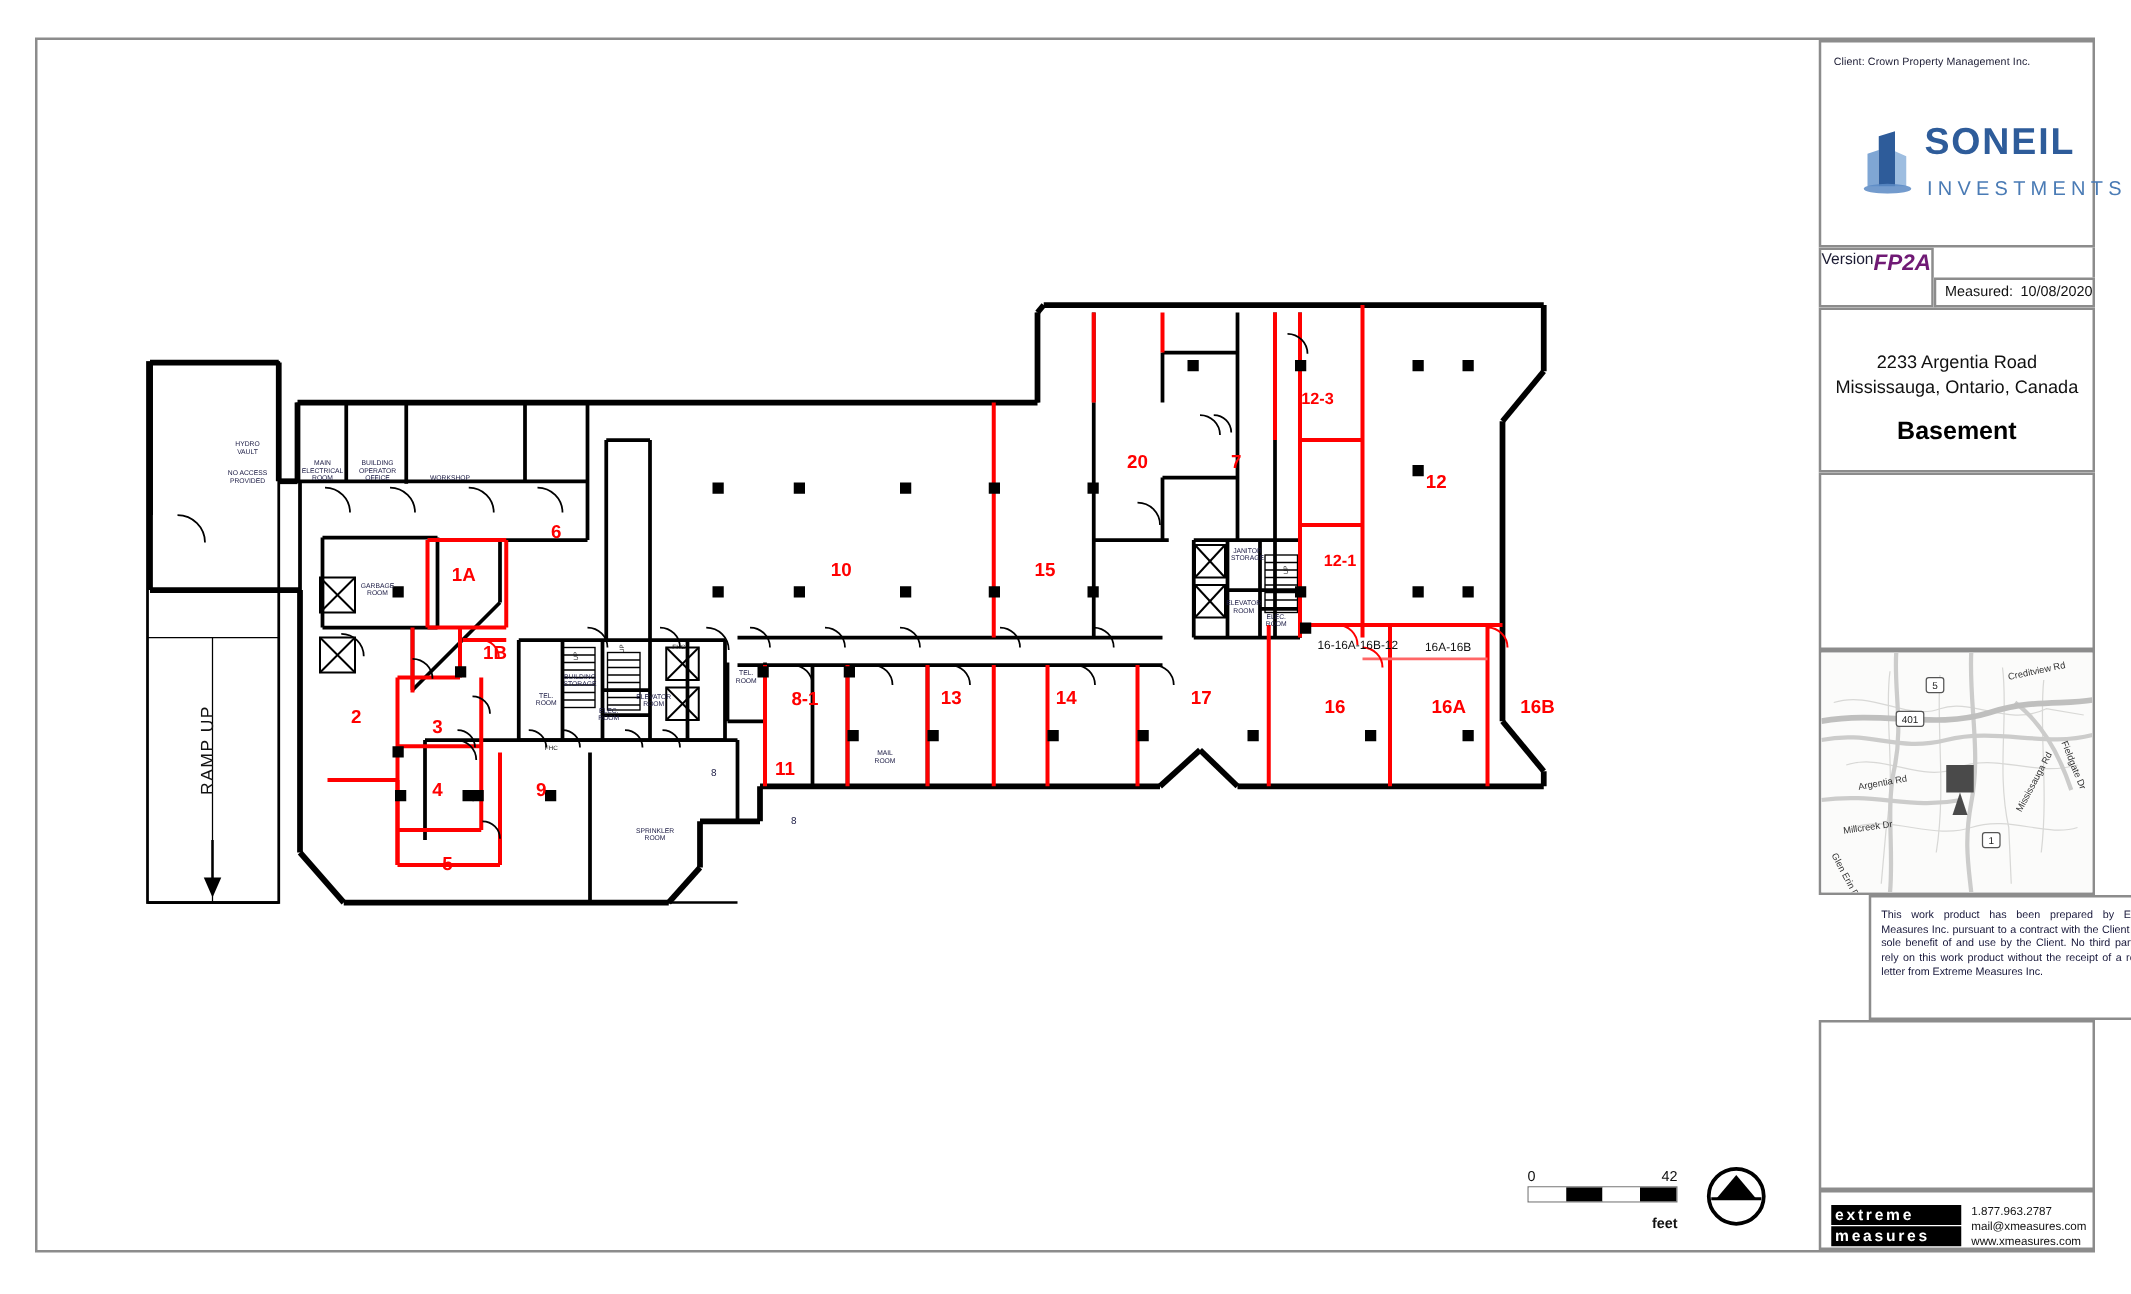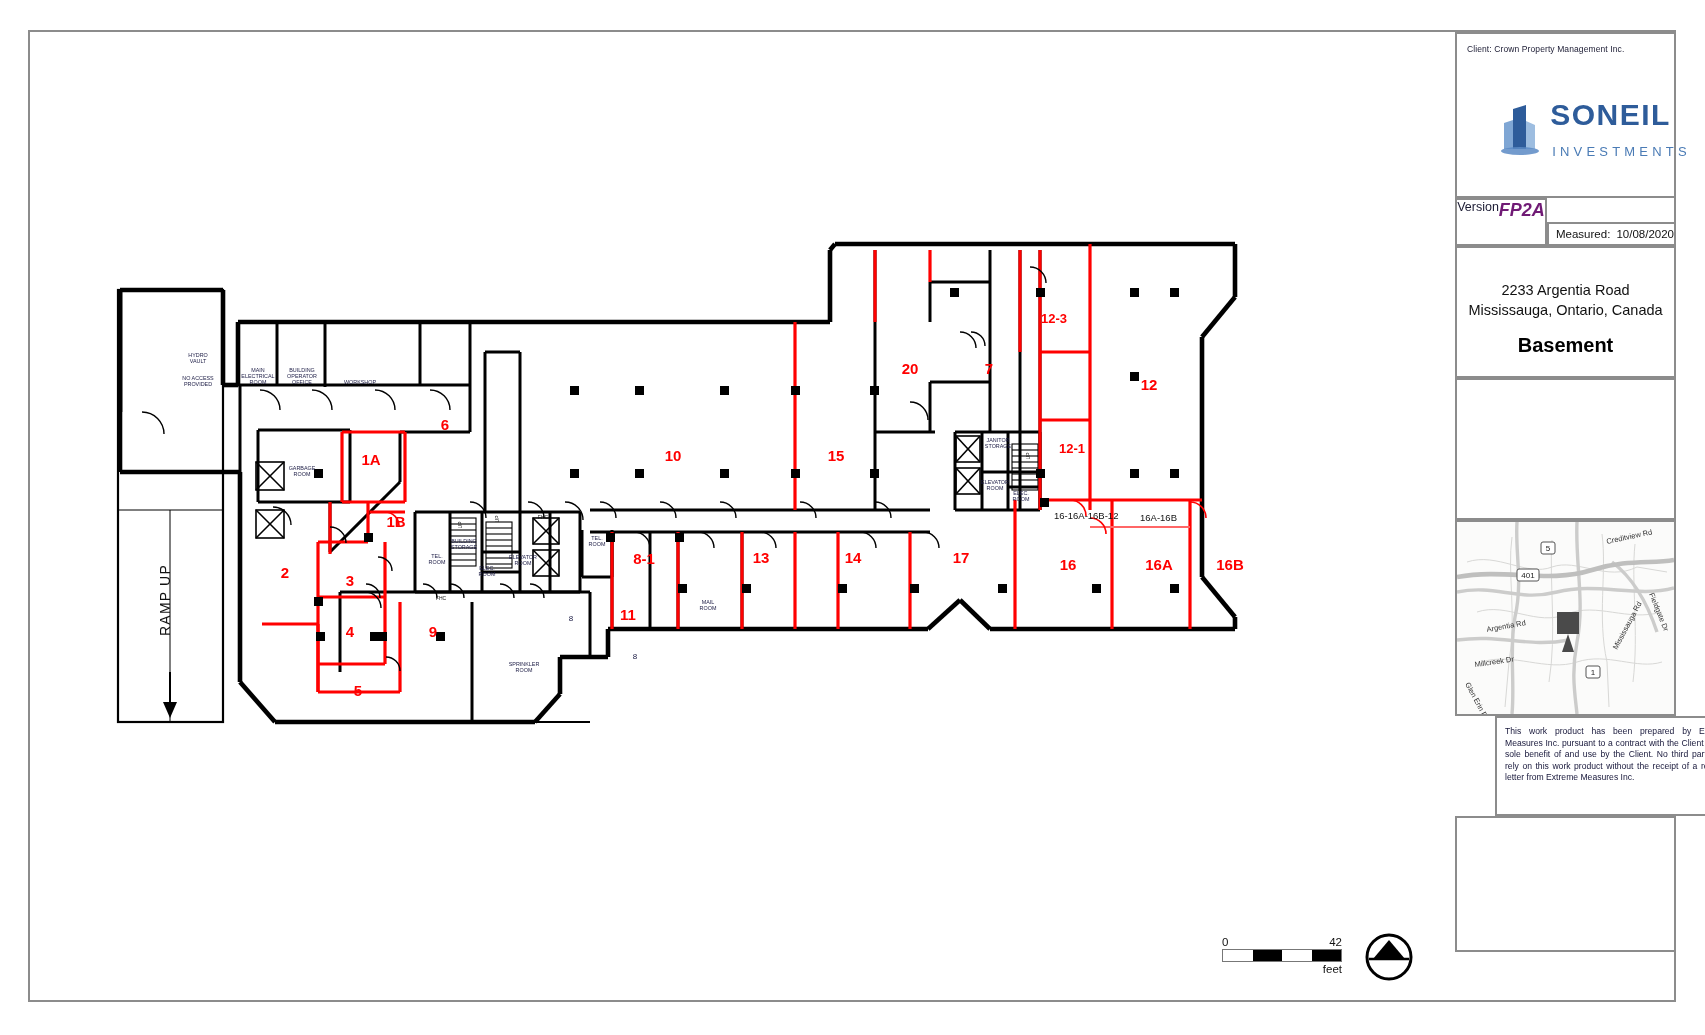--- a/index.html
+++ b/index.html
@@ -57,21 +57,21 @@
     width: 221px; height: 110px;
     display: flex; align-items: center; justify-content: center; padding-left: 28px;
   }
   #logo-inner { display:flex; align-items:center; gap:8px; }
   .logo-text { display:flex; flex-direction:column; line-height:1; }
   .logo-main {
     font-size: 30px; font-weight: bold; color:#2e5c9a;
     letter-spacing: 1.5px; font-family:"Liberation Sans", sans-serif;
   }
   .logo-sub {
-    font-size: 13px; color:#4a7bb5; letter-spacing: 4.2px;
+    font-size: 16px; color:#4a7bb5; letter-spacing: 4.2px;
     margin-top: 15px; padding-left:2px;
   }
 
   
   .tb-label { font-size: 12.5px; color:#1b1b33; text-align:center; }
   .tb-value-bold { font-size: 18px; font-weight:bold; font-style:italic; color:#701a75; text-align:center; }
   .date-row { font-size: 11.5px; color:#111; display:flex; align-items:center; height:100%; padding-left:7px; }
   .date-row .dk { width:62px; display:inline-block; }
   .date-row .dv { }
 
@@ -109,21 +109,21 @@
 
   
   #scalebar { position:absolute; left:1222px; top:936px; width:120px; }
   .sb-nums { position:relative; height:13px; font-size:11.5px; color:#111; }
   .sb-num-left { position:absolute; left:0; top:0; }
   .sb-num-right { position:absolute; right:0; top:0; }
   .sb-bar { display:flex; width:120px; height:13px; border:1px solid #777; box-sizing:border-box; }
   .sb-seg { flex:1; }
   .sb-seg.on { background:#000; }
   .sb-seg.off { background:#fff; }
-  .sb-feet { text-align:right; font-size:11.5px; color:#111; margin-top:1px; }
+  .sb-feet { text-align:right; font-size:11.5px; color:#111; margin-top:11px;font-weight:bold; }
   #compass { position:absolute; left:1364px; top:932px; }
 </style>
 </head>
 <body>
 
 <div id="page">
 
 <div id="sheet-border"></div>
 
 <div id="plan-area">
@@ -627,16 +627,27 @@
       <text x="192" y="72" font-size="7.5" fill="#333" font-family="Liberation Sans, sans-serif" transform="rotate(68 192 72)">Fieldgate Dr</text>
     </svg>
   </div>
 
   <div class="tb-cell" style="left:0; top:684px; width:246px; height:100px;margin-left:40px;">
     <div class="disclaimer">This work product has been prepared by Extreme Measures Inc. pursuant to a contract with the Client for the sole benefit of and use by the Client. No third party may rely on this work product without the receipt of a reliance letter from Extreme Measures Inc.</div>
   </div>
 
   <div class="tb-cell" style="left:0; top:784px; width:221px; height:136px;"></div>
 
+  <div class="tb-cell" style="left:0; top:920px; width:221px; height:48px;">
+    <div id="em-logo">
+      <div class="em-row1">extreme</div>
+      <div class="em-row2">measures</div>
+    </div>
+    <div id="em-contact">
+      <div>1.877.963.2787</div>
+      <div>mail@xmeasures.com</div>
+      <div>www.xmeasures.com</div>
+    </div>
+  </div>
 
 </div>
 
 </div>
 
 </body></html>

